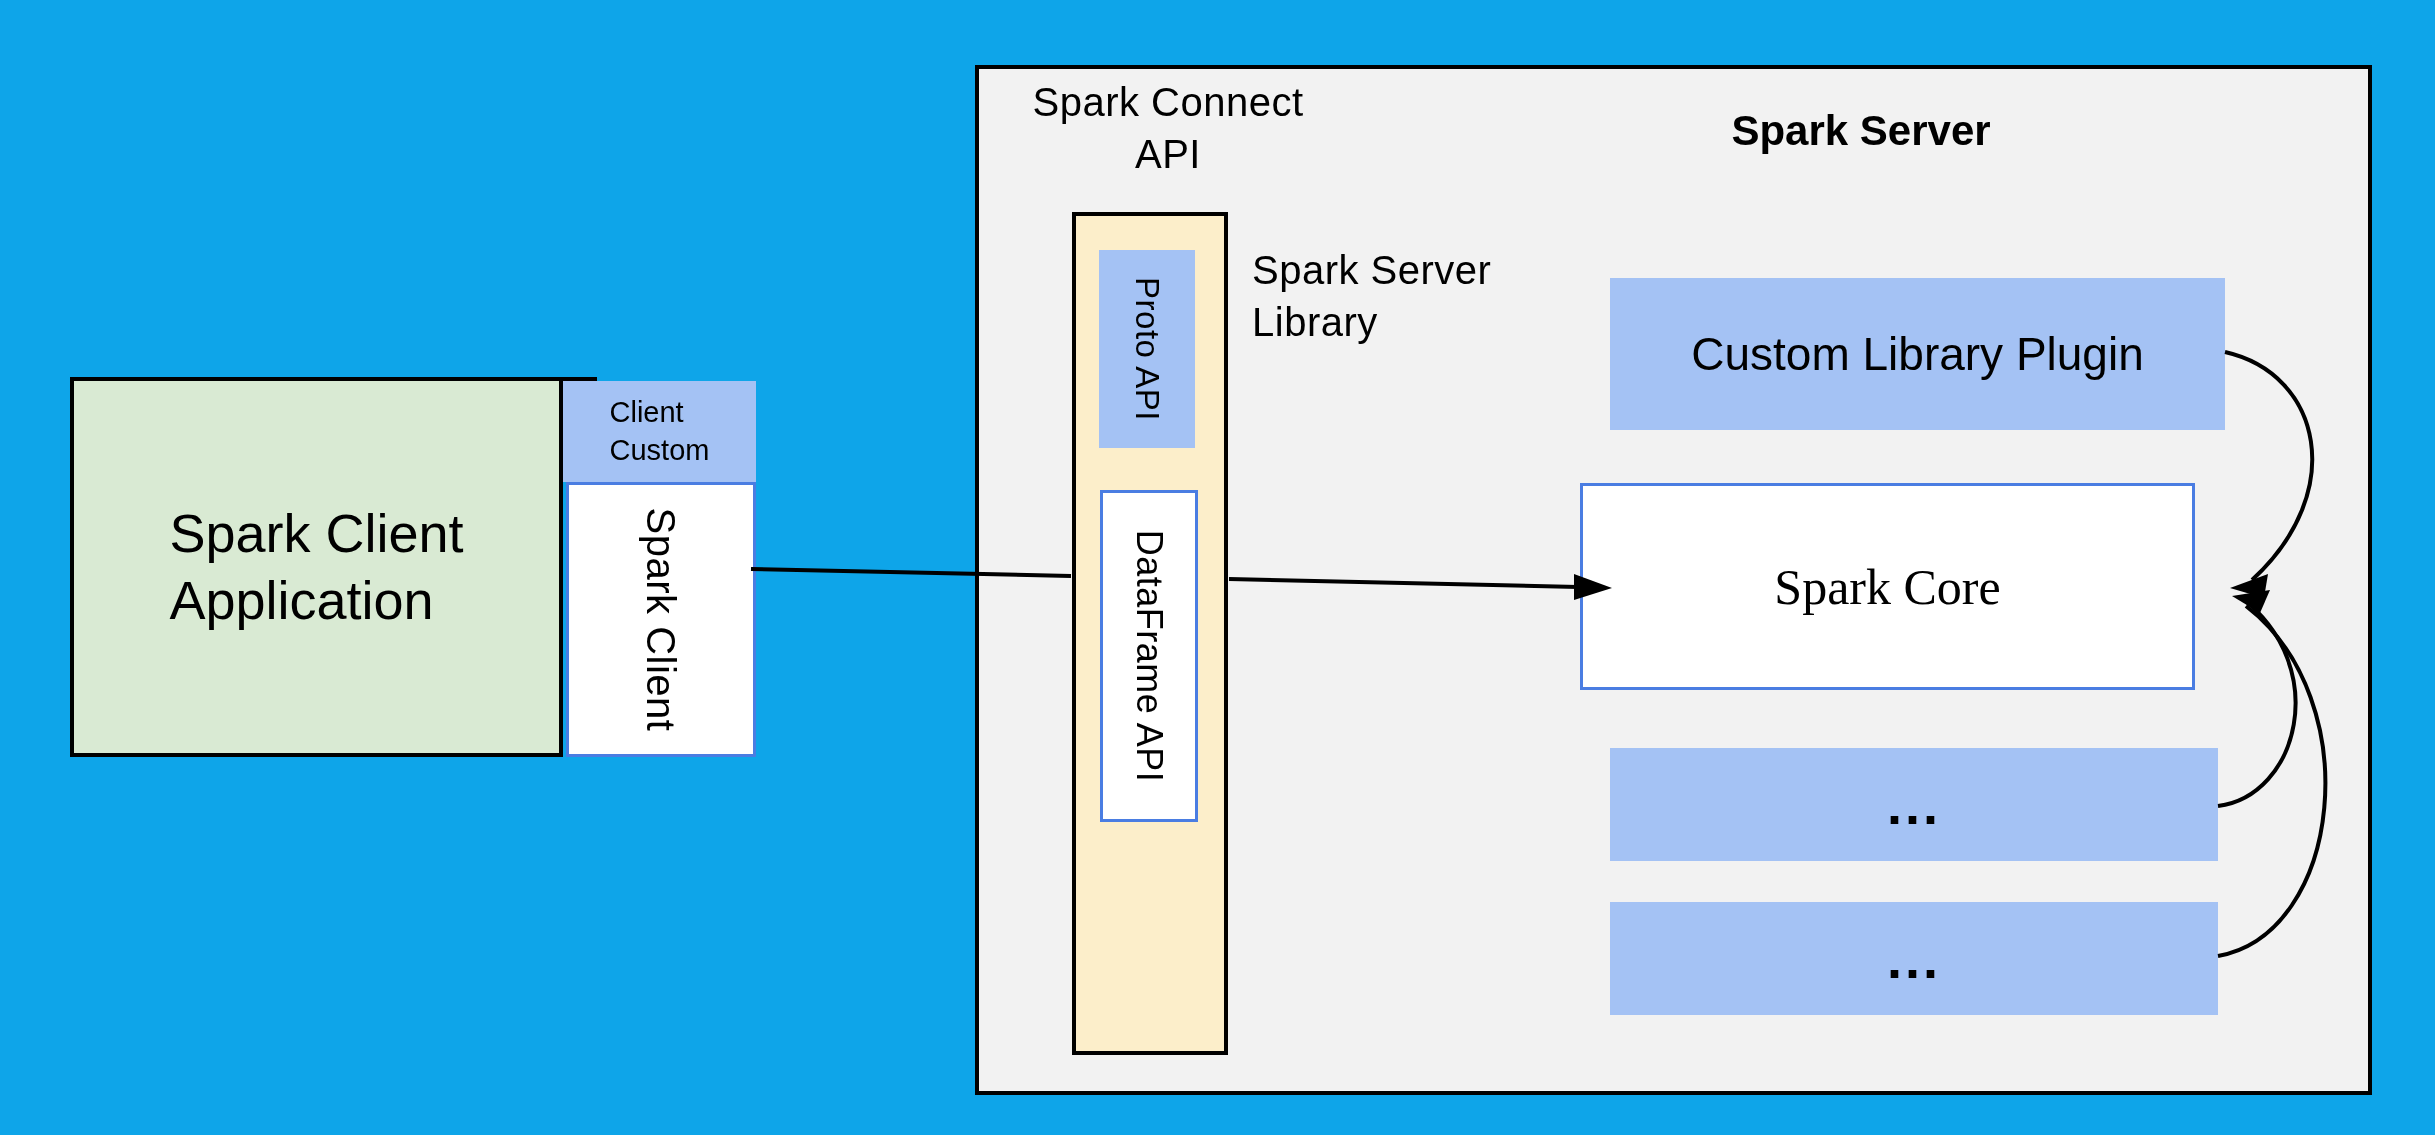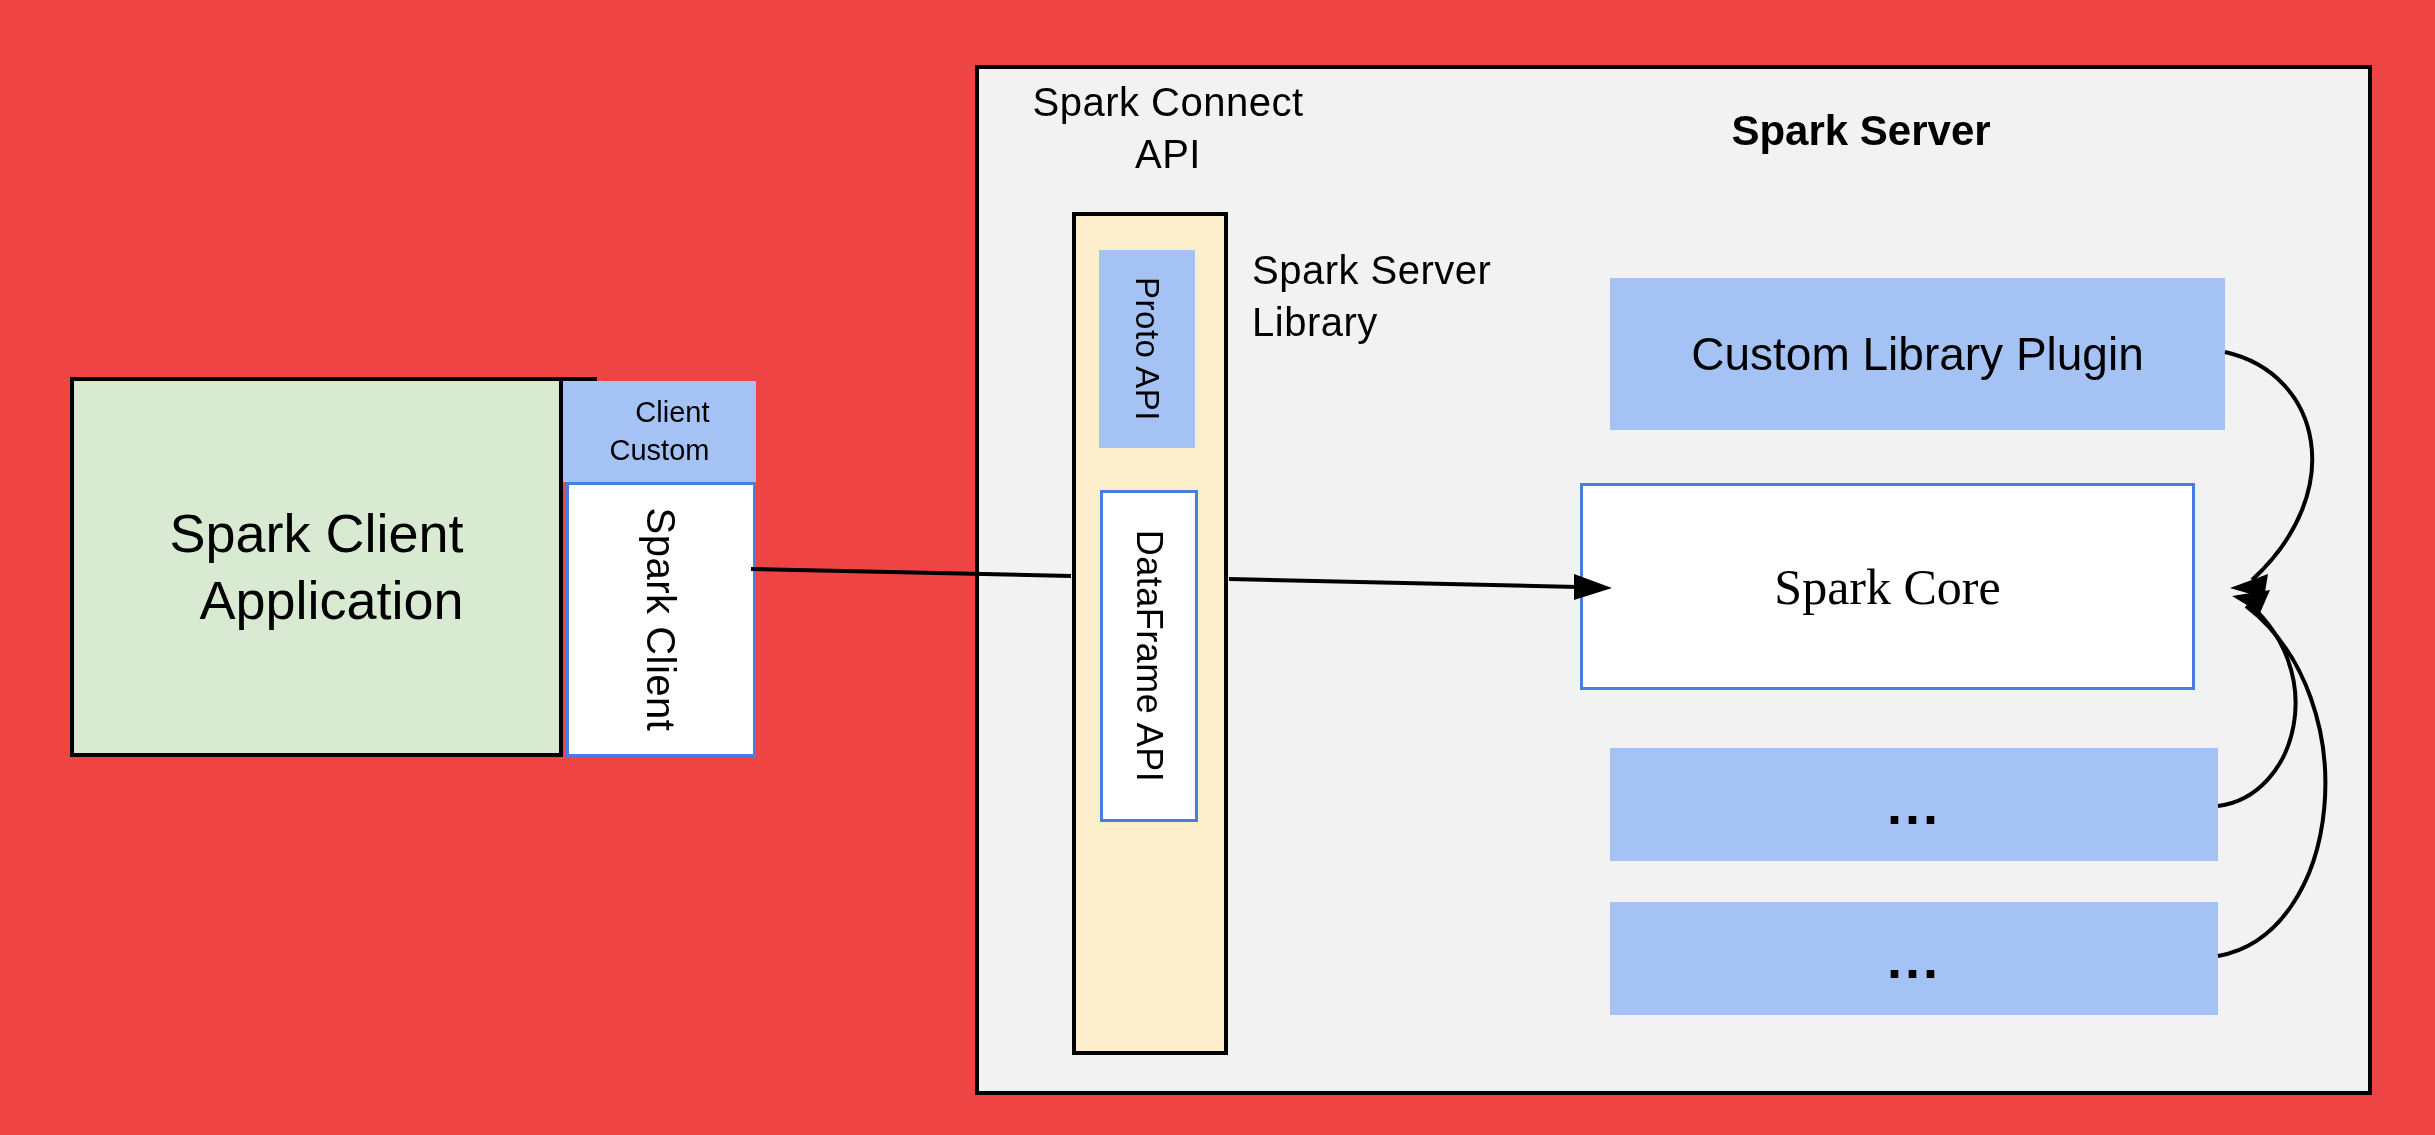--- a/index.html
+++ b/index.html
@@ -1,33 +1,33 @@
 <!DOCTYPE html>
 <html style="--panel-bg: #F2F2F2; --panel-border: #000000; --box-blue: #A4C2F4; --box-blue-border: #4A7DE2; --box-green: #D9EAD3; --box-yellow: #FCEECA; --text: #000000; --arrow: #000000;"><head>
 <meta charset="utf-8">
 <style>
   html,body{margin:0;padding:0;background:#ffffff;}
   .canvas{
-    position:relative;width:2435px;height:1135px;background:#ef4444;overflow:hidden;
+    position:relative;width:2435px;height:1135px;background:#0ea5e9;overflow:hidden;
     font-family:"Liberation Sans","DejaVu Sans",sans-serif;color:var(--text,#000);
   }
   .abs{position:absolute;box-sizing:border-box;}
   .panel{
     background:var(--panel-bg,#F2F2F2);
     border:4px solid var(--panel-border,#000);
   }
   .titletext{white-space:pre-line;text-align:center;line-height:1.3;letter-spacing:.5px;}
   .lefttext{white-space:pre-line;text-align:left;line-height:1.3;letter-spacing:.5px;}
   .box{display:flex;align-items:center;justify-content:center;}
   .blue-fill{background:var(--box-blue,#A4C2F4);}
   .green-fill{background:var(--box-green,#D9EAD3);border:4px solid #000;}
   .yellow-fill{background:var(--box-yellow,#FCEECA);border:4px solid #000;}
   .blue-border{background:#ffffff;border:3px solid var(--box-blue-border,#4A7DE2);}
   .vlabel{transform:rotate(90deg);white-space:nowrap;letter-spacing:.5px;}
-  .centerlabel{white-space:pre-line;text-align:right;}
+  .centerlabel{white-space:pre-line;text-align:left;}
   svg.arrows{position:absolute;left:0;top:0;pointer-events:none;}
   svg.arrows .stroke{stroke:var(--arrow,#000);stroke-width:4;fill:none;}
   svg.arrows .head{fill:var(--arrow,#000);stroke:none;}
   .hook{background:var(--panel-border,#000);}
 </style>
 </head>
 <body>
 
 <div class="canvas">
 

